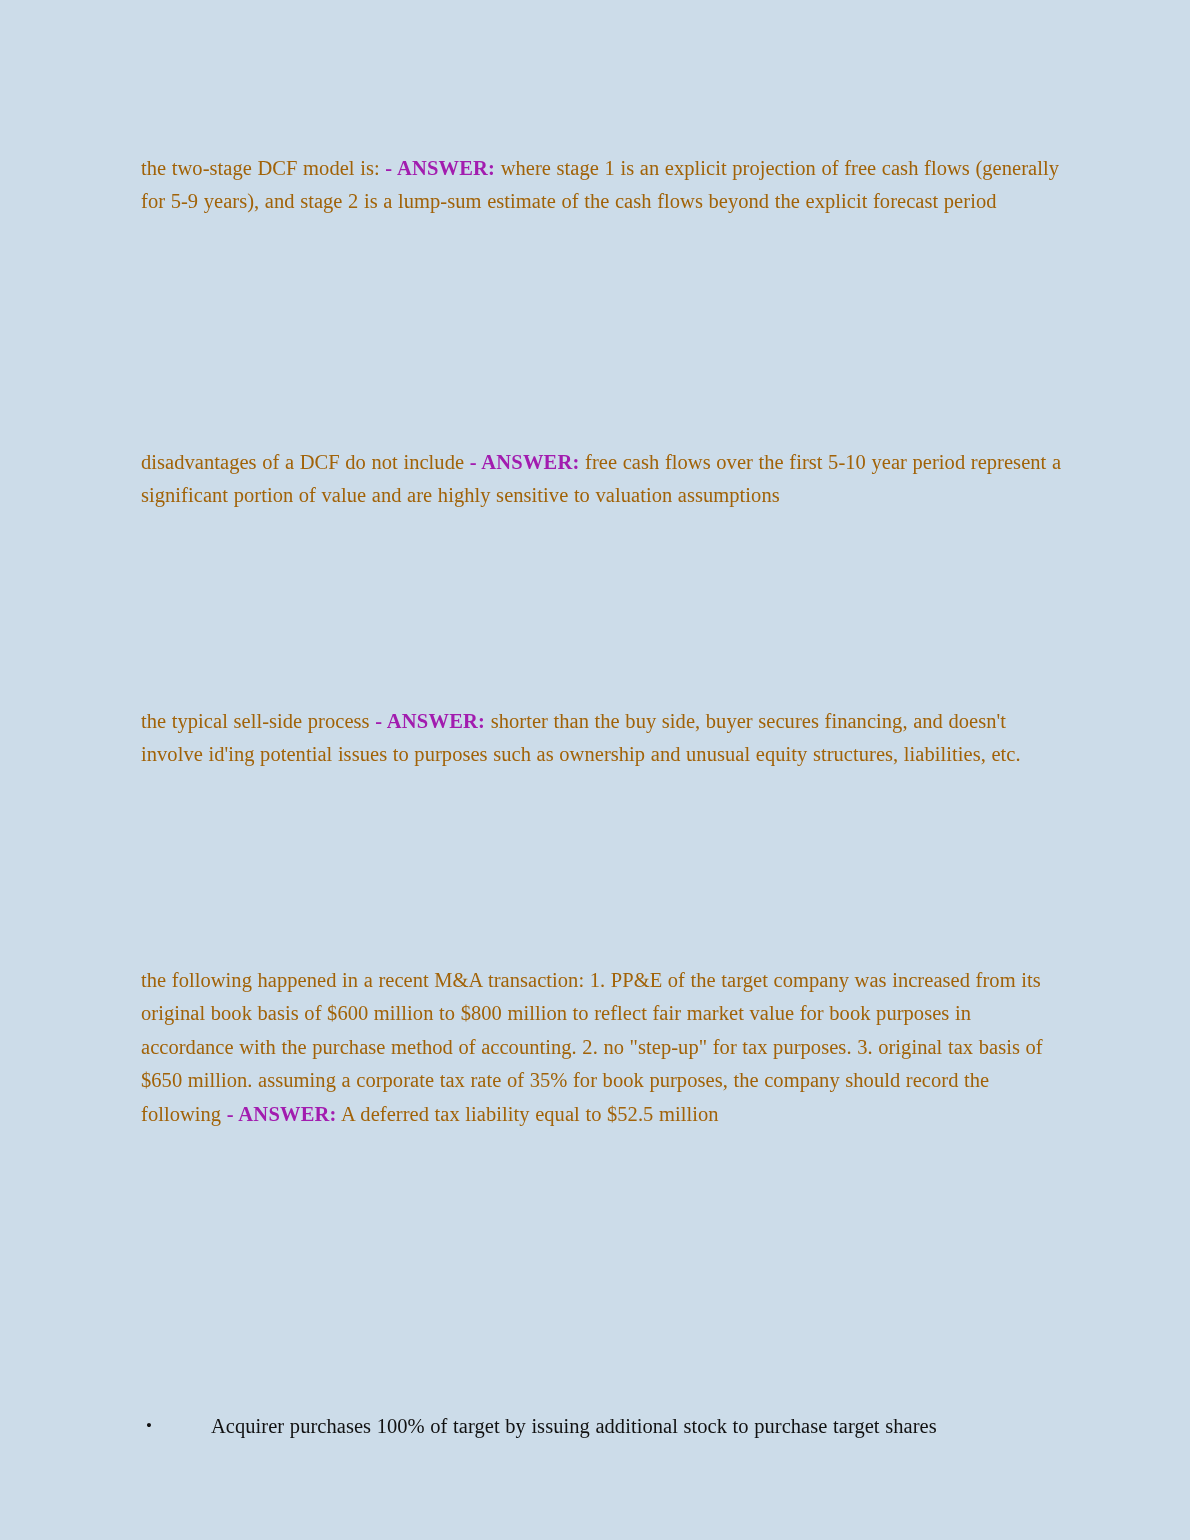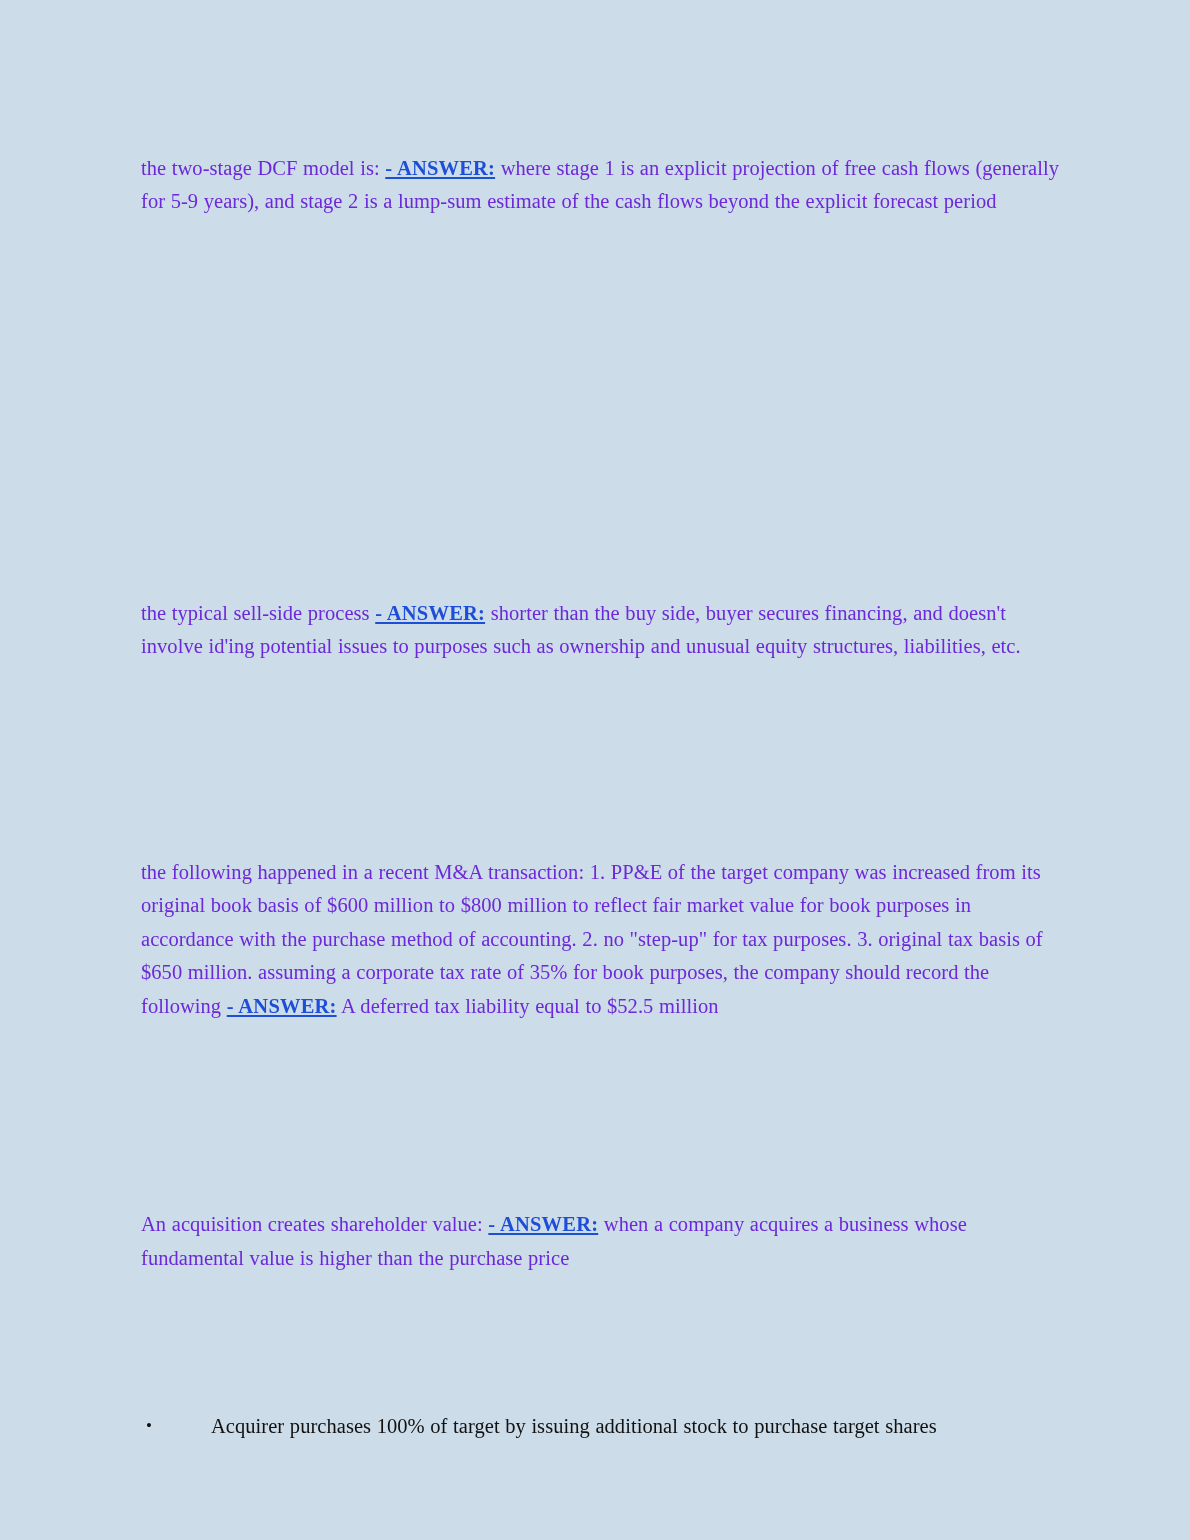--- a/index.html
+++ b/index.html
@@ -24,27 +24,26 @@
   .qa-block {
     font-size: 20.5px;
     line-height: 33.5px;
     text-align: left;
     color: #111111;
     letter-spacing: 0.05px;
     word-spacing: 0.4px;
   }
   .qa-block .prompt,
   .qa-block .response {
-    color: #6d28d9;
+    color: #a16207;
   }
   .qa-block .answer-tag {
-    color: #1d4ed8;
+    color: #a21caf;
     font-weight: bold;
     letter-spacing: 0.2px;
-    text-decoration: underline;
   }
   .gap-1 { height: 186px; }
   .gap-2 { height: 151px; }
   .gap-3 { height: 151px; }
   .gap-4 { height: 144px; }
   .gap-5 { height: 117px; }
 
   .bullet-list {
     margin: 0;
     padding: 0;
@@ -71,32 +70,32 @@
 </style>
 </head>
 <body>
 
 <div id="page">
 
   <p class="qa-block"><span class="prompt">the two-stage DCF model is:</span> <span class="answer-tag">- ANSWER:</span> <span class="response">where stage 1 is an explicit projection of free cash flows (generally for 5-9 years), and stage 2 is a lump-sum estimate of the cash flows beyond the explicit forecast period</span></p>
 
   <div class="gap-1"></div>
 
+  <p class="qa-block"><span class="prompt">disadvantages of a DCF do not include</span> <span class="answer-tag">- ANSWER:</span> <span class="response">free cash flows over the first 5-10 year period represent a significant portion of value and are highly sensitive to valuation assumptions</span></p>
 
   <div class="gap-2"></div>
 
   <p class="qa-block"><span class="prompt">the typical sell-side process</span> <span class="answer-tag">- ANSWER:</span> <span class="response">shorter than the buy side, buyer secures financing, and doesn't involve id'ing potential issues to purposes such as ownership and unusual equity structures, liabilities, etc.</span></p>
 
   <div class="gap-3"></div>
 
   <p class="qa-block"><span class="prompt">the following happened in a recent  M&amp;A transaction: 1. PP&amp;E of the target company was increased from its original book basis of $600 million to $800 million to reflect fair market value for book purposes in accordance with the purchase method of accounting. 2. no "step-up" for tax purposes. 3. original tax basis of $650 million. assuming a corporate tax rate of 35% for book purposes, the company should record the following</span> <span class="answer-tag">- ANSWER:</span> <span class="response">A deferred tax liability equal to $52.5 million</span></p>
 
   <div class="gap-4"></div>
 
-  <p class="qa-block"><span class="prompt">An acquisition creates shareholder value:</span> <span class="answer-tag">- ANSWER:</span> <span class="response">when a company acquires a business whose fundamental value is higher than the purchase price</span></p>
 
   <div class="gap-5"></div>
 
   <ul class="bullet-list">
     <li><span class="bullet-dot">•</span><span>Acquirer purchases 100% of target by issuing additional stock to purchase target shares</span></li>
 
   </ul>
 
 </div>
 

